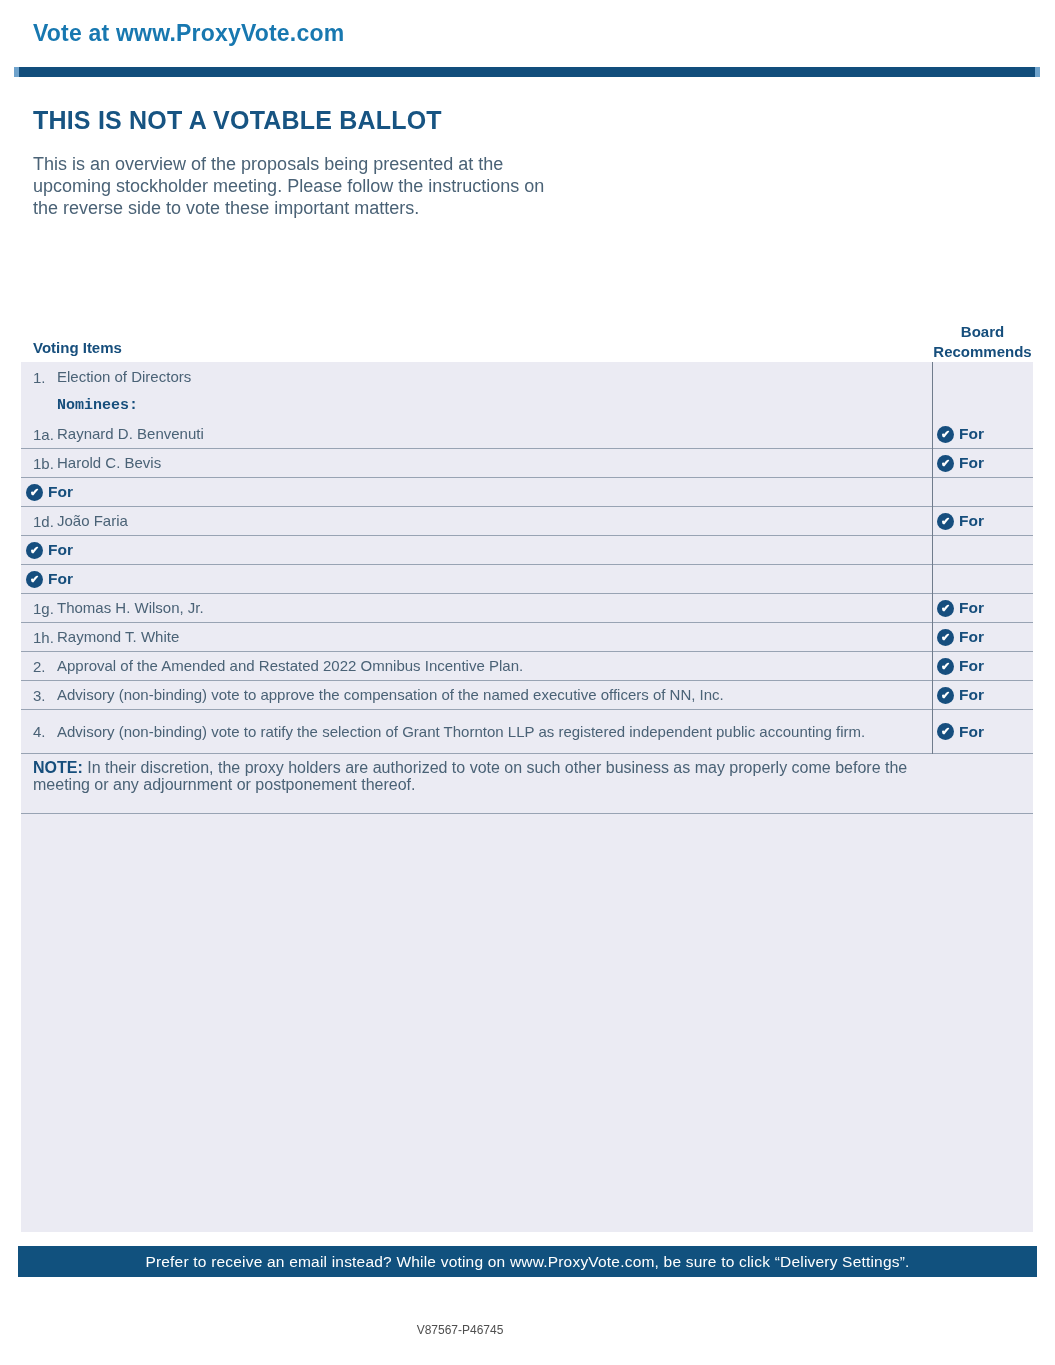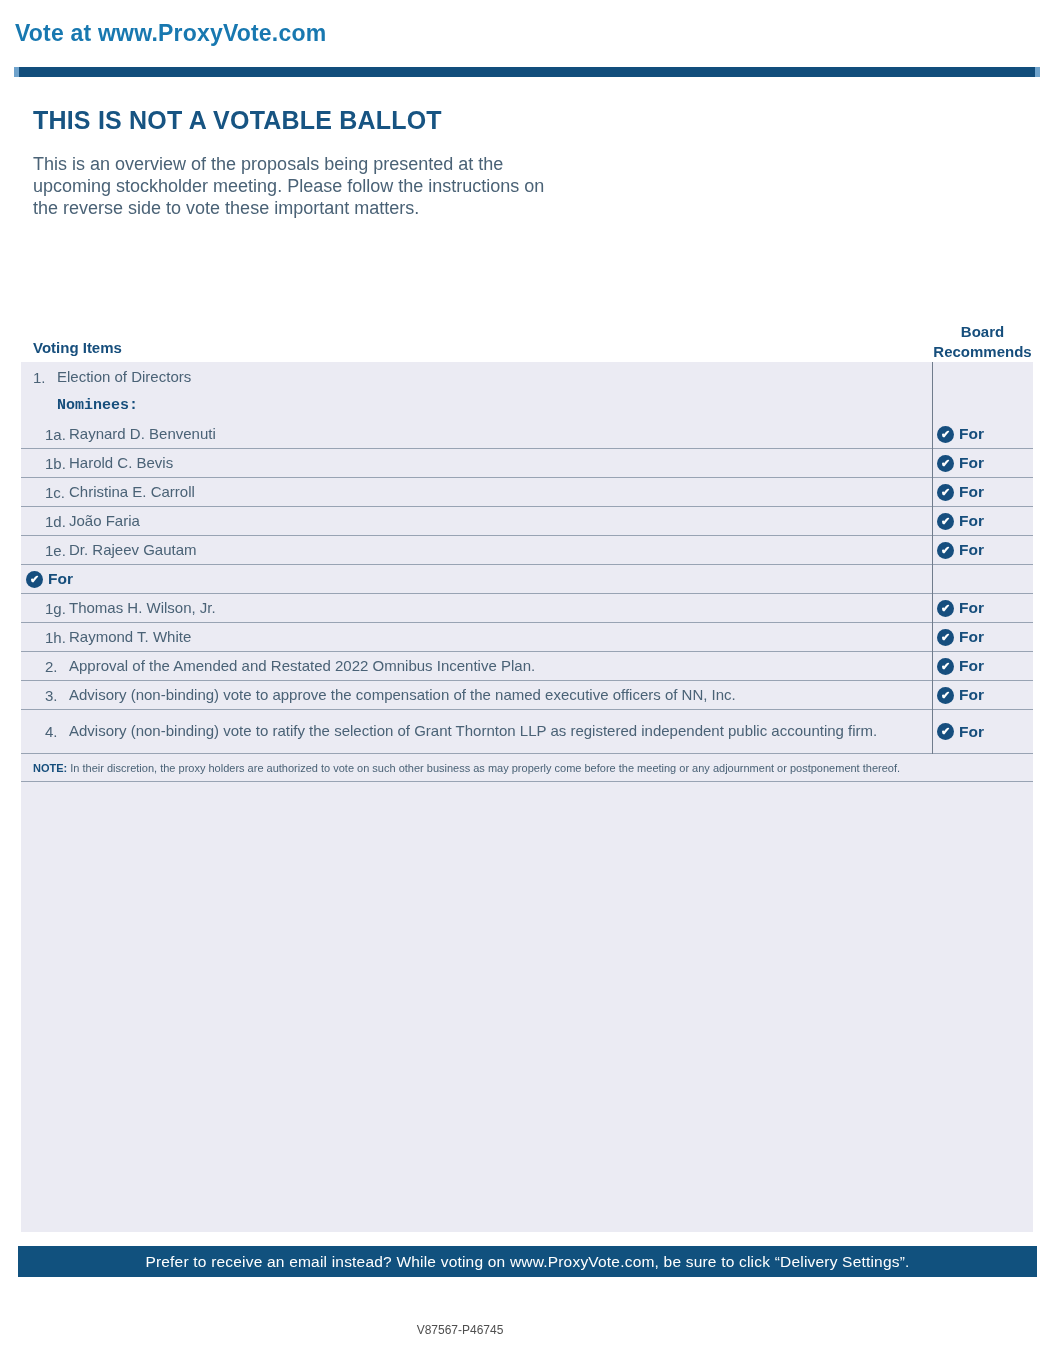--- a/index.html
+++ b/index.html
@@ -5,21 +5,21 @@
   * { margin:0; padding:0; box-sizing:border-box; }
   html,body { background:#ffffff; }
   body { font-family:"Liberation Sans", sans-serif; }
   .page {
     position:relative; width:1055px; height:1365px; background:#ffffff;
     overflow:hidden;
   }
 
   
   .site-link {
-    position:absolute; left:15px; top:20px;
+    position:absolute; left:33px; top:20px;
     font-size:23px; font-weight:bold; color:#1878b0; letter-spacing:0.2px;
   }
   .top-bar {
     position:absolute; left:14px; top:67px; width:1026px; height:10px;
     background:linear-gradient(to right,#6fa3cc 0 5px,#124e7c 5px calc(100% - 5px),#6fa3cc calc(100% - 5px) 100%);
   }
   .doc-title {
     position:absolute; left:33px; top:106px;
     font-size:25px; font-weight:bold; color:#175482; letter-spacing:0.2px;
   }
@@ -51,39 +51,39 @@
   .row {
     display:flex; align-items:center; width:100%;
     border-bottom:1px solid #98a3b3;
     font-size:15px; color:#4a6276;
   }
   .row-std { height:29px; }
   .row-tall { height:44px; }
   .row-first {
     height:58px; border-bottom:none; display:block; padding-top:7px;
   }
-  .cell-left { flex:1 1 auto; display:flex; align-items:flex-start; min-width:0;margin-left:12px; }
+  .cell-left { flex:1 1 auto; display:flex; align-items:flex-end; min-width:0; }
   .num { width:36px; padding-left:12px; flex-shrink:0; }
   .txt { flex:1; padding-right:14px; line-height:16.5px; }
   .line { display:flex; align-items:center; }
   .sub-line { margin-top:12px; }
   .sub-label { font-weight:bold; color:#164e7c;font-family:Liberation Mono, monospace; }
   .vote-cell {
     width:101px; flex-shrink:0; display:flex; align-items:center;
     padding-left:5px; gap:5px;
   }
   .vote-icon {
     display:inline-block; width:17px; height:17px; border-radius:50%;
     background:#164e7e; color:#ffffff; font-size:11px; line-height:17px;
     text-align:center; font-weight:bold; flex-shrink:0;
   }
   .vote-label { font-weight:bold; color:#164e7c; font-size:15.5px; }
   .note-row {
-    padding:6px 80px 4px 12px; line-height:16.5px; height:auto;
-    display:block; border-bottom:1px solid #98a3b3; font-size:11px; color:#4a6276;
+    padding:6px 80px 20px 12px; line-height:16.5px; height:auto;
+    display:block; border-bottom:1px solid #98a3b3; font-size:16px; color:#4a6276;
   }
   .note-label { font-weight:bold; color:#164e7c; }
 
   
   .footer-bar {
     position:absolute; left:18px; top:1246px; width:1019px; height:31px;
     background:#11517e; color:#ffffff; display:flex; align-items:center;
     justify-content:center; font-size:15.5px; letter-spacing:0.2px;
   }
   .doc-code {
@@ -138,46 +138,38 @@
         <span class="num">1b.</span>
         <span class="txt">Harold C. Bevis</span>
       </div>
       <div class="vote-cell">
         <span class="vote-icon">✔</span>
         <span class="vote-label">For</span>
       </div>
     </div>
 
     <div class="row row-std">
-      <div class="cell-left">
-        <span class="num">1c.</span>
-        <span class="txt">Christina E. Carroll</span>
-      </div>
       <div class="vote-cell">
         <span class="vote-icon">✔</span>
         <span class="vote-label">For</span>
       </div>
     </div>
 
     <div class="row row-std">
       <div class="cell-left">
         <span class="num">1d.</span>
         <span class="txt">João Faria</span>
       </div>
       <div class="vote-cell">
         <span class="vote-icon">✔</span>
         <span class="vote-label">For</span>
       </div>
     </div>
 
     <div class="row row-std">
-      <div class="cell-left">
-        <span class="num">1e.</span>
-        <span class="txt">Dr. Rajeev Gautam</span>
-      </div>
       <div class="vote-cell">
         <span class="vote-icon">✔</span>
         <span class="vote-label">For</span>
       </div>
     </div>
 
     <div class="row row-std">
       <div class="vote-cell">
         <span class="vote-icon">✔</span>
         <span class="vote-label">For</span>

